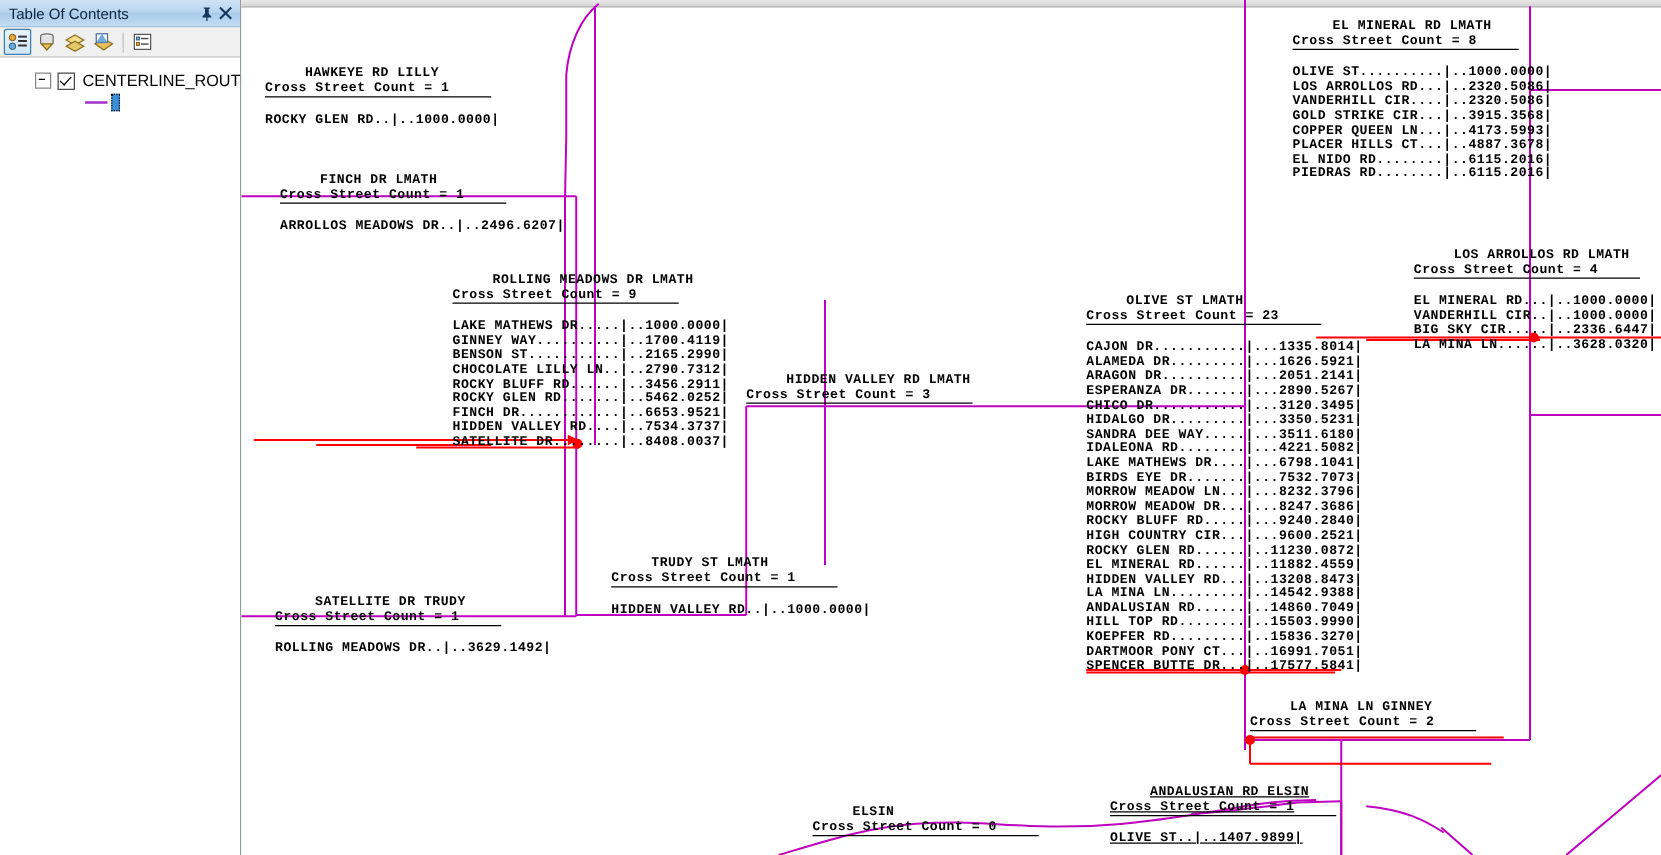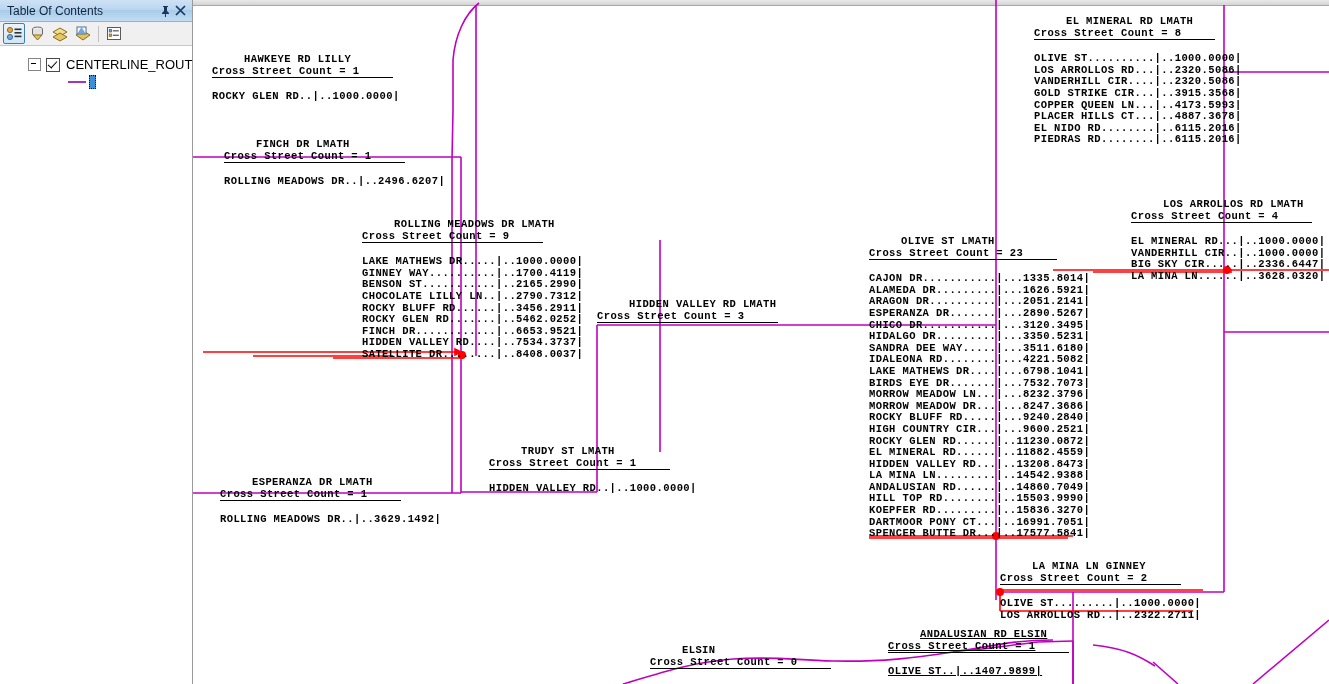--- a/index.html
+++ b/index.html
@@ -330,26 +330,26 @@
 
         <path d="M805 590 L1010 590" fill="none"></path>
         <path d="M807 611 L1000 611" fill="none"></path>
         <path d="M807 590 L807 611" fill="none"></path>
         <circle cx="807" cy="592" r="3.2"></circle>
       </g>
     </svg>
 
     <div id="callouts">
         <div class="callout" style="left: 19px; top: 54px;"><span class="co-title">HAWKEYE RD LILLY</span><span class="co-count">Cross Street Count = 1</span><span class="co-rows"><span class="co-row">ROCKY GLEN RD..|..1000.0000|</span></span></div>
-        <div class="callout" style="left: 31px; top: 139px;"><span class="co-title">FINCH DR LMATH</span><span class="co-count">Cross Street Count = 1</span><span class="co-rows"><span class="co-row">ROLLING MEADOWS DR..|..2496.6207|</span></span></div>
+        <div class="callout" style="left: 31px; top: 139px;"><span class="co-title">FINCH DR LMATH</span><span class="co-count">Cross Street Count = 1</span><span class="co-rows"><span class="co-row">ARROLLOS MEADOWS DR..|..2496.6207|</span></span></div>
         <div class="callout" style="left: 169px; top: 219px;"><span class="co-title">ROLLING MEADOWS DR LMATH</span><span class="co-count">Cross Street Count = 9</span><span class="co-rows"><span class="co-row">LAKE MATHEWS DR.....|..1000.0000|</span><span class="co-row">GINNEY WAY..........|..1700.4119|</span><span class="co-row">BENSON ST...........|..2165.2990|</span><span class="co-row">CHOCOLATE LILLY LN..|..2790.7312|</span><span class="co-row">ROCKY BLUFF RD......|..3456.2911|</span><span class="co-row">ROCKY GLEN RD.......|..5462.0252|</span><span class="co-row">FINCH DR............|..6653.9521|</span><span class="co-row">HIDDEN VALLEY RD....|..7534.3737|</span><span class="co-row">SATELLITE DR........|..8408.0037|</span></span></div>
         <div class="callout" style="left: 404px; top: 299px;"><span class="co-title">HIDDEN VALLEY RD LMATH</span><span class="co-count">Cross Street Count = 3</span></div>
         <div class="callout" style="left: 296px; top: 446px;"><span class="co-title">TRUDY ST LMATH</span><span class="co-count">Cross Street Count = 1</span><span class="co-rows"><span class="co-row">HIDDEN VALLEY RD..|..1000.0000|</span></span></div>
-        <div class="callout" style="left: 27px; top: 477px;"><span class="co-title">ESPERANZA DR LMATH</span><span class="co-count">Cross Street Count = 1</span><span class="co-rows"><span class="co-row">ROLLING MEADOWS DR..|..3629.1492|</span></span></div>
+        <div class="callout" style="left: 27px; top: 477px;"><span class="co-title">SATELLITE DR TRUDY</span><span class="co-count">Cross Street Count = 1</span><span class="co-rows"><span class="co-row">ROLLING MEADOWS DR..|..3629.1492|</span></span></div>
         <div class="callout" style="left: 676px; top: 236px;"><span class="co-title">OLIVE ST LMATH</span><span class="co-count">Cross Street Count = 23</span><span class="co-rows"><span class="co-row">CAJON DR...........|...1335.8014|</span><span class="co-row">ALAMEDA DR.........|...1626.5921|</span><span class="co-row">ARAGON DR..........|...2051.2141|</span><span class="co-row">ESPERANZA DR.......|...2890.5267|</span><span class="co-row">CHICO DR...........|...3120.3495|</span><span class="co-row">HIDALGO DR.........|...3350.5231|</span><span class="co-row">SANDRA DEE WAY.....|...3511.6180|</span><span class="co-row">IDALEONA RD........|...4221.5082|</span><span class="co-row">LAKE MATHEWS DR....|...6798.1041|</span><span class="co-row">BIRDS EYE DR.......|...7532.7073|</span><span class="co-row">MORROW MEADOW LN...|...8232.3796|</span><span class="co-row">MORROW MEADOW DR...|...8247.3686|</span><span class="co-row">ROCKY BLUFF RD.....|...9240.2840|</span><span class="co-row">HIGH COUNTRY CIR...|...9600.2521|</span><span class="co-row">ROCKY GLEN RD......|..11230.0872|</span><span class="co-row">EL MINERAL RD......|..11882.4559|</span><span class="co-row">HIDDEN VALLEY RD...|..13208.8473|</span><span class="co-row">LA MINA LN.........|..14542.9388|</span><span class="co-row">ANDALUSIAN RD......|..14860.7049|</span><span class="co-row">HILL TOP RD........|..15503.9990|</span><span class="co-row">KOEPFER RD.........|..15836.3270|</span><span class="co-row">DARTMOOR PONY CT...|..16991.7051|</span><span class="co-row">SPENCER BUTTE DR...|..17577.5841|</span></span></div>
         <div class="callout" style="left: 841px; top: 16px;"><span class="co-title">EL MINERAL RD LMATH</span><span class="co-count">Cross Street Count = 8</span><span class="co-rows"><span class="co-row">OLIVE ST..........|..1000.0000|</span><span class="co-row">LOS ARROLLOS RD...|..2320.5086|</span><span class="co-row">VANDERHILL CIR....|..2320.5086|</span><span class="co-row">GOLD STRIKE CIR...|..3915.3568|</span><span class="co-row">COPPER QUEEN LN...|..4173.5993|</span><span class="co-row">PLACER HILLS CT...|..4887.3678|</span><span class="co-row">EL NIDO RD........|..6115.2016|</span><span class="co-row">PIEDRAS RD........|..6115.2016|</span></span></div>
         <div class="callout" style="left: 938px; top: 199px;"><span class="co-title">LOS ARROLLOS RD LMATH</span><span class="co-count">Cross Street Count = 4</span><span class="co-rows"><span class="co-row">EL MINERAL RD...|..1000.0000|</span><span class="co-row">VANDERHILL CIR..|..1000.0000|</span><span class="co-row">BIG SKY CIR.....|..2336.6447|</span><span class="co-row">LA MINA LN......|..3628.0320|</span></span></div>
-        <div class="callout" style="left: 807px; top: 561px;"><span class="co-title">LA MINA LN GINNEY</span><span class="co-count">Cross Street Count = 2</span><span class="co-rows"><span class="co-row">OLIVE ST.........|..1000.0000|</span><span class="co-row">LOS ARROLLOS RD..|..2322.2711|</span></span></div>
+        <div class="callout" style="left: 807px; top: 561px;"><span class="co-title">LA MINA LN GINNEY</span><span class="co-count">Cross Street Count = 2</span></div>
         <div class="callout" style="left: 457px; top: 645px;"><span class="co-title">ELSIN</span><span class="co-count">Cross Street Count = 0</span><span class="co-rows"></span></div>
         <div class="callout" style="left: 695px; top: 629px; text-decoration: underline;"><span class="co-title">ANDALUSIAN RD ELSIN</span><span class="co-count">Cross Street Count = 1</span><span class="co-rows"><span class="co-row">OLIVE ST..|..1407.9899|</span></span></div>
       </div>
   </div>
 </div>
 
 </body></html>

